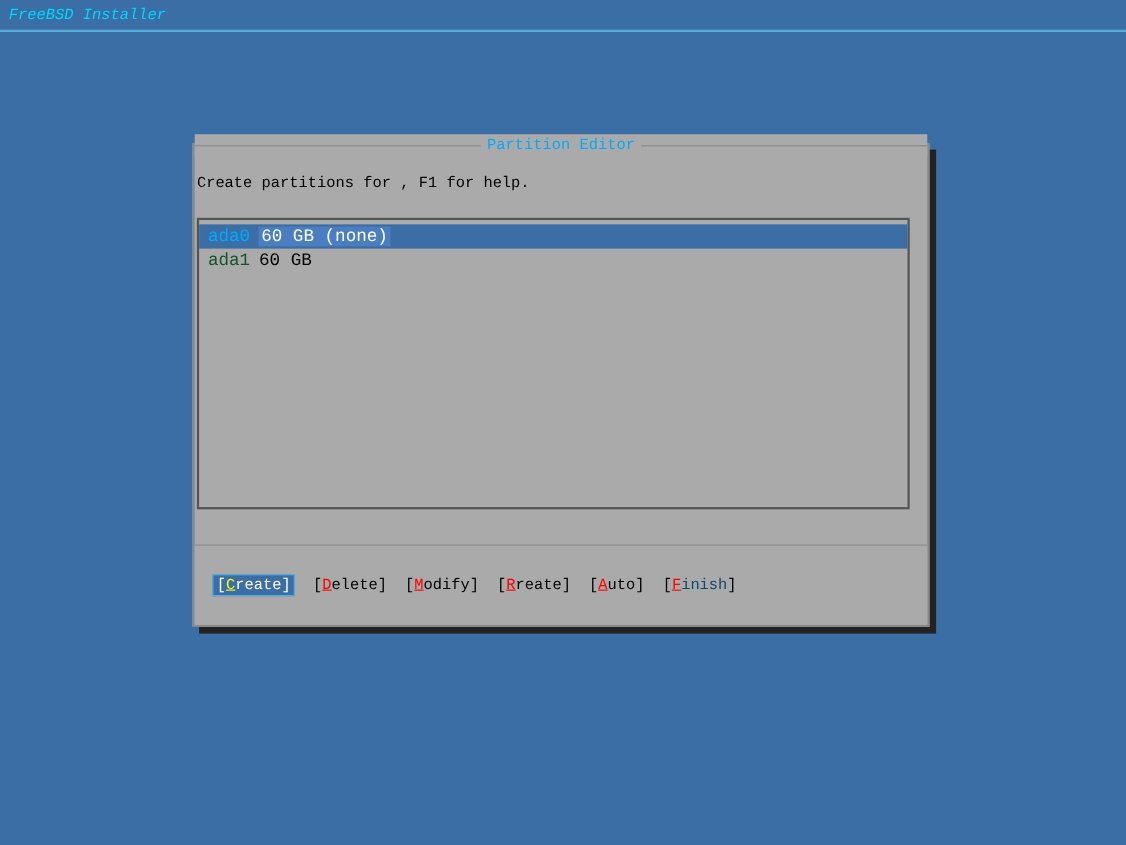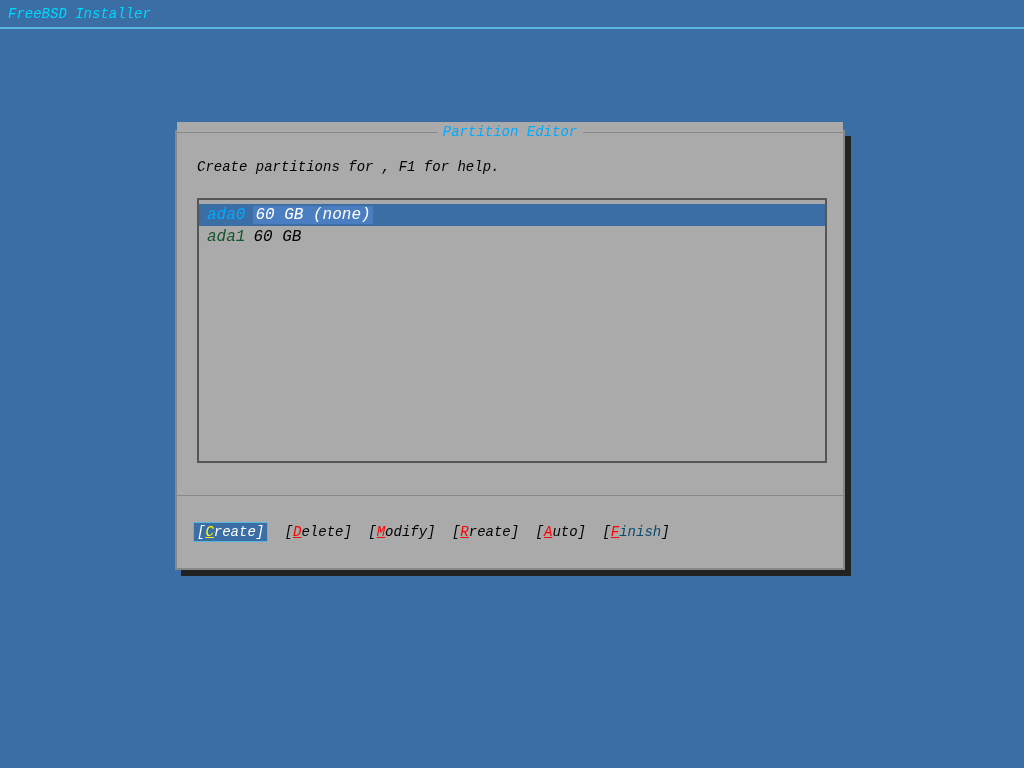--- a/index.html
+++ b/index.html
@@ -41,21 +41,20 @@
 
     
     #dialog {
       position: absolute;
       top: 130px;
       left: 175px;
       width: 670px;
       background-color: #aaaaaa;
       border: 2px solid #888888;
       box-shadow: 6px 6px 0px #222;
-      font-style: italic;
     }
 
     
     #dialog-titlebar {
       position: relative;
       height: 20px;
       display: flex;
       align-items: center;
       justify-content: center;
       background-color: #aaaaaa;
@@ -76,21 +75,21 @@
       top: 50%;
       left: 0;
       right: 0;
       height: 1px;
       background-color: #888;
       z-index: 1;
     }
 
     
     #dialog-content {
-      padding: 14px 16px 16px 20px;
+      padding: 14px 16px 16px 2px;
     }
 
     #description {
       color: #000000;
       font-size: 14px;
       line-height: 1.6;
       margin-bottom: 20px;
     }
 
     

